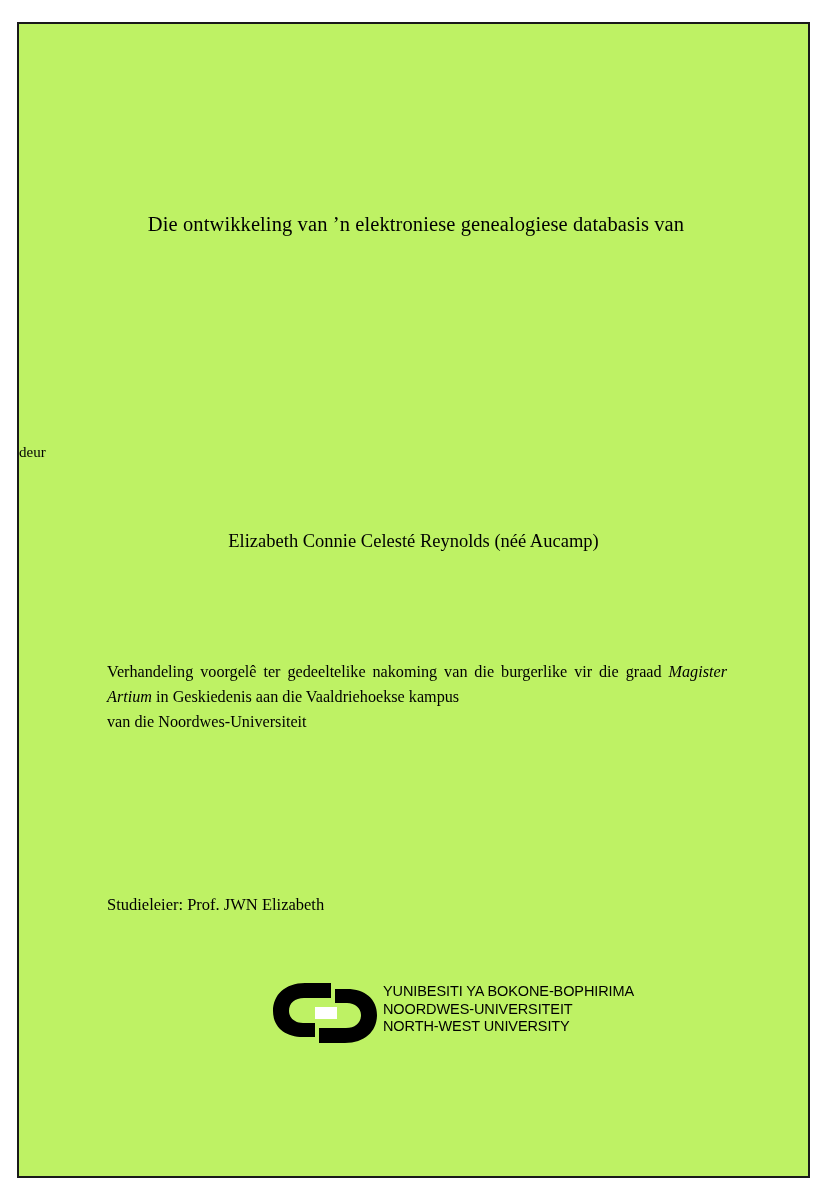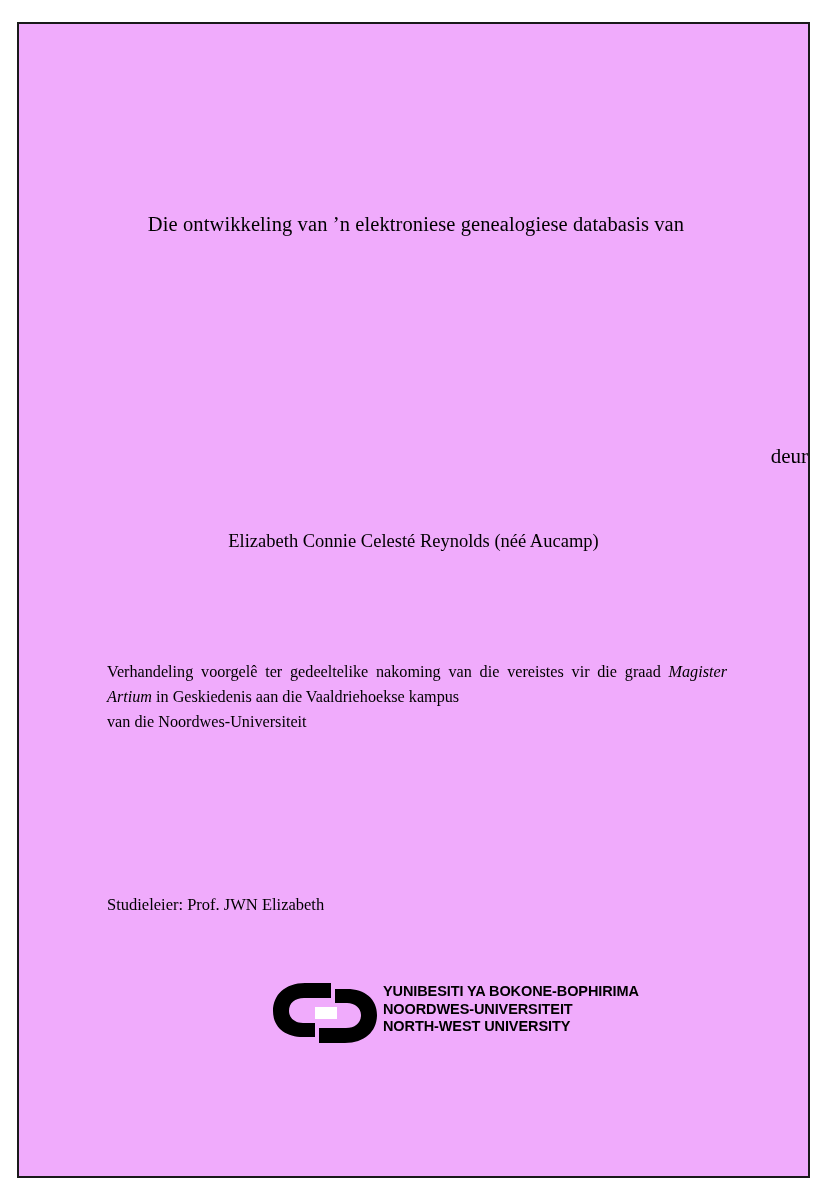--- a/index.html
+++ b/index.html
@@ -15,21 +15,21 @@
     overflow: hidden;
   }
   .page-frame {
     position: absolute;
     left: 17px;
     top: 22px;
     width: 793px;
     height: 1156px;
     border: 2px solid #1a1a1a;
     box-sizing: border-box;
-    background: #f0abfc;
+    background: #bef264;
   }
   .page-inner {
     position: relative;
     width: 100%;
     height: 100%;
   }
   .title-block {
     position: absolute;
     left: 72px;
     top: 178px;
@@ -41,22 +41,22 @@
   }
   .title-line {
     display: block;
     white-space: nowrap;
   }
   .byline-label {
     position: absolute;
     left: 0;
     top: 420px;
     width: 100%;
-    text-align: right;
-    font-size: 21px;
+    text-align: left;
+    font-size: 15px;
   }
   .author {
     position: absolute;
     left: 0;
     top: 507px;
     width: 100%;
     text-align: center;
     font-size: 18.5px;
   }
   .statement {
@@ -100,39 +100,38 @@
   }
   .logo-text {
     position: absolute;
     left: 132px;
     top: 4px;
     font-family: "Liberation Sans", sans-serif;
     font-size: 14.5px;
     line-height: 17.5px;
     letter-spacing: -0.1px;
     white-space: nowrap;
-    font-weight: bold;
   }
 </style>
 </head>
 <body>
 
 <div class="page-frame">
   <div class="page-inner">
 
     <div class="title-block">
       <span class="title-line">Die ontwikkeling van ’n elektroniese genealogiese databasis van</span>
     </div>
 
     <div class="byline-label">deur</div>
 
     <div class="author">Elizabeth Connie Celesté Reynolds (néé Aucamp)</div>
 
     <div class="statement">
-      <span>Verhandeling voorgelê ter gedeeltelike nakoming van die vereistes vir die</span>
+      <span>Verhandeling voorgelê ter gedeeltelike nakoming van die burgerlike vir die</span>
       <span>graad </span><i>Magister Artium</i><span> in Geskiedenis aan die Vaaldriehoekse kampus</span>
       <div class="last-line">van die Noordwes-Universiteit</div>
     </div>
 
     <div class="supervisor">
       <div>Studieleier: Prof. JWN Elizabeth</div>
     </div>
 
     <div class="logo-area">
       <svg class="logo-mark" viewBox="0 0 108 64">

